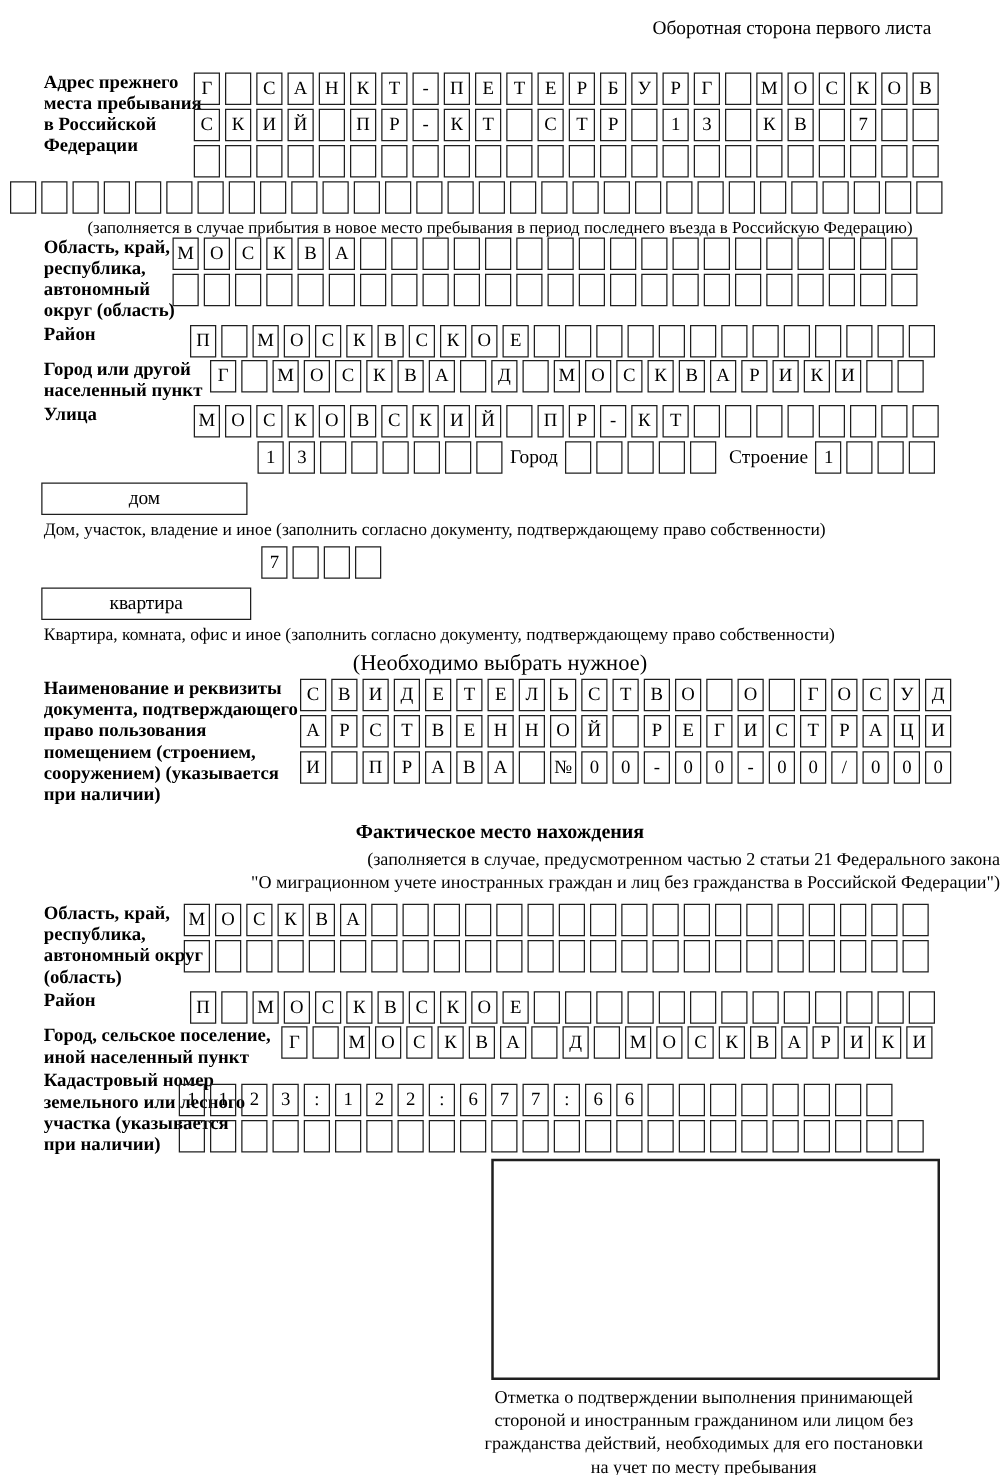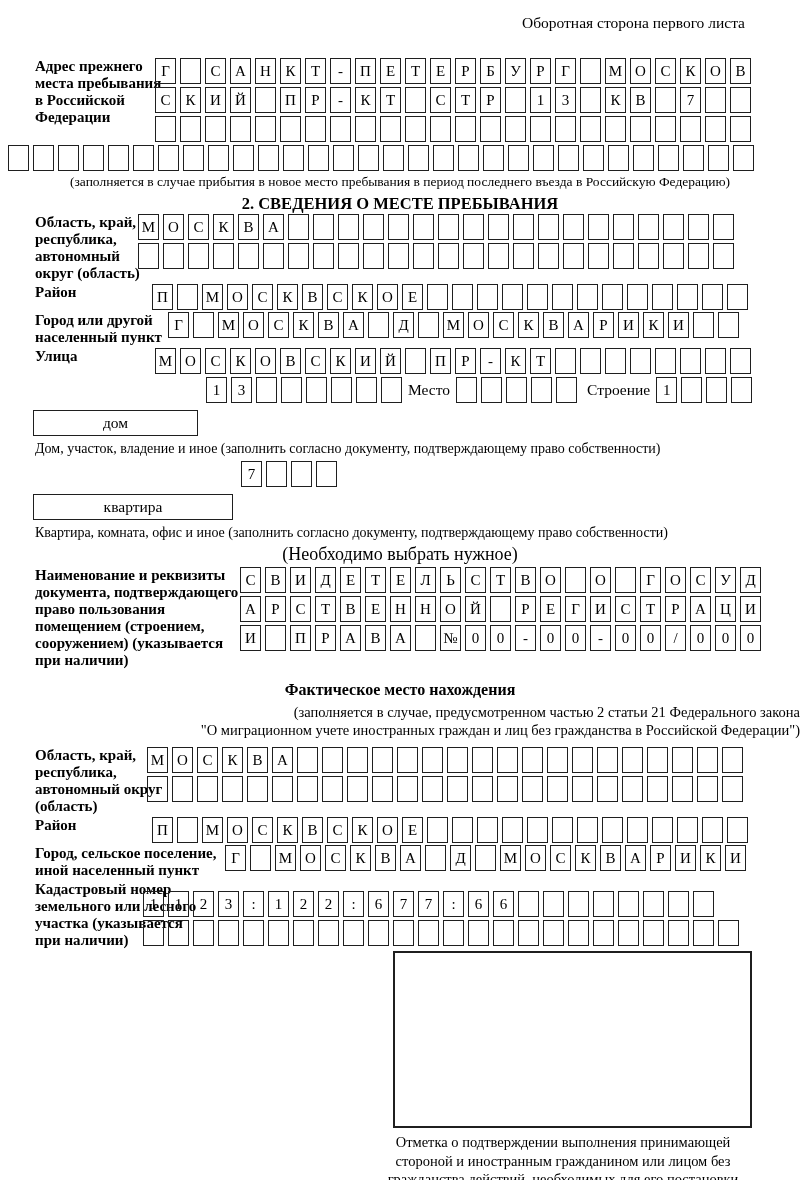--- a/index.html
+++ b/index.html
@@ -16,21 +16,21 @@
   .cell{box-sizing:border-box;flex:none;width:21px;height:26px;border:1.9px solid #1f1f1f;
         display:flex;align-items:center;justify-content:center;font-size:15px;}
   .full-row{margin:3px 0 0 8px;}
   .center-note{margin-top:2px;text-align:center;font-size:13.5px;line-height:17px;}
   .section-title{margin-top:4px;text-align:center;font-weight:bold;font-size:16.5px;line-height:20px;}
   .mt2{margin-top:2px}.mt3{margin-top:3px}
   .inline-row{display:flex;align-items:flex-start;margin-left:33px;}
   .textbox{box-sizing:border-box;flex:none;height:26px;border:1.9px solid #1f1f1f;
            display:flex;align-items:center;justify-content:center;font-size:15.5px;margin-top:33px;}
   .house-box{width:165px;margin-right:8px;}
-  .apt-box{width:200px;margin-right:8px;}
+  .apt-box{width:168px;margin-right:8px;}
   .inline-label{font-size:15.5px;line-height:26px;margin:0 6px;}
   .ml10{margin-left:10px;}
   .caption{margin:3px 0 0 35px;font-size:14px;line-height:19px;}
   .stay-row{display:flex;align-items:center;margin:5px 0 0 35px;font-size:15.5px;}
   .checkbox{box-sizing:border-box;flex:none;width:22px;height:26px;border:1.9px solid #1f1f1f;
             display:flex;align-items:center;justify-content:center;font-size:15px;}
   .cb1{margin:0 12px 0 10px}.cb2{margin:0 12px 0 22px}.cb3{margin:0 22px 0 28px}
   .stay-note{margin-top:2px;text-align:center;font-size:18px;}
   .fact-title{margin-top:12px;text-align:center;font-weight:bold;font-size:16px;}
   .intro-note{margin-top:4px;text-align:right;font-size:14.5px;line-height:18px;white-space:pre-line;}
@@ -159,21 +159,20 @@
       <div class="cell"></div>
       <div class="cell"></div>
       <div class="cell"></div>
       <div class="cell"></div>
       <div class="cell"></div>
       <div class="cell"></div>
       <div class="cell"></div>
     </div>
   <div class="center-note">(заполняется в случае прибытия в новое место пребывания в период последнего въезда в Российскую Федерацию)</div>
 
-  <div class="section-title">2. СВЕДЕНИЯ О МЕСТЕ ПРЕБЫВАНИЯ</div>
 
   <div class="field">
     <div class="flabel lw103">Область, край,
 республика,
 автономный
 округ (область)</div>
     <div class="cellcol">
       <div class="cells">
           <div class="cell">М</div>
           <div class="cell">О</div>
@@ -324,21 +323,21 @@
     <div class="cells">
         <div class="cell">1</div>
         <div class="cell">3</div>
         <div class="cell"></div>
         <div class="cell"></div>
         <div class="cell"></div>
         <div class="cell"></div>
         <div class="cell"></div>
         <div class="cell"></div>
       </div>
-    <span class="inline-label">Место</span>
+    <span class="inline-label">Город</span>
     <div class="cells">
         <div class="cell"></div>
         <div class="cell"></div>
         <div class="cell"></div>
         <div class="cell"></div>
         <div class="cell"></div>
       </div>
     <span class="inline-label ml10">Строение</span>
     <div class="cells">
         <div class="cell">1</div>

